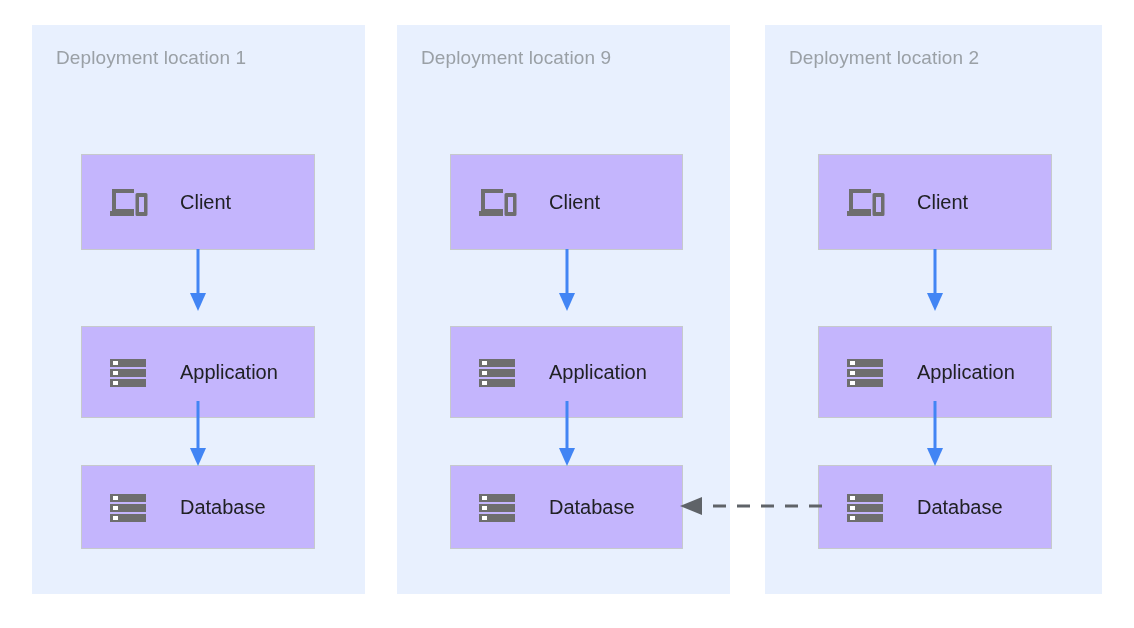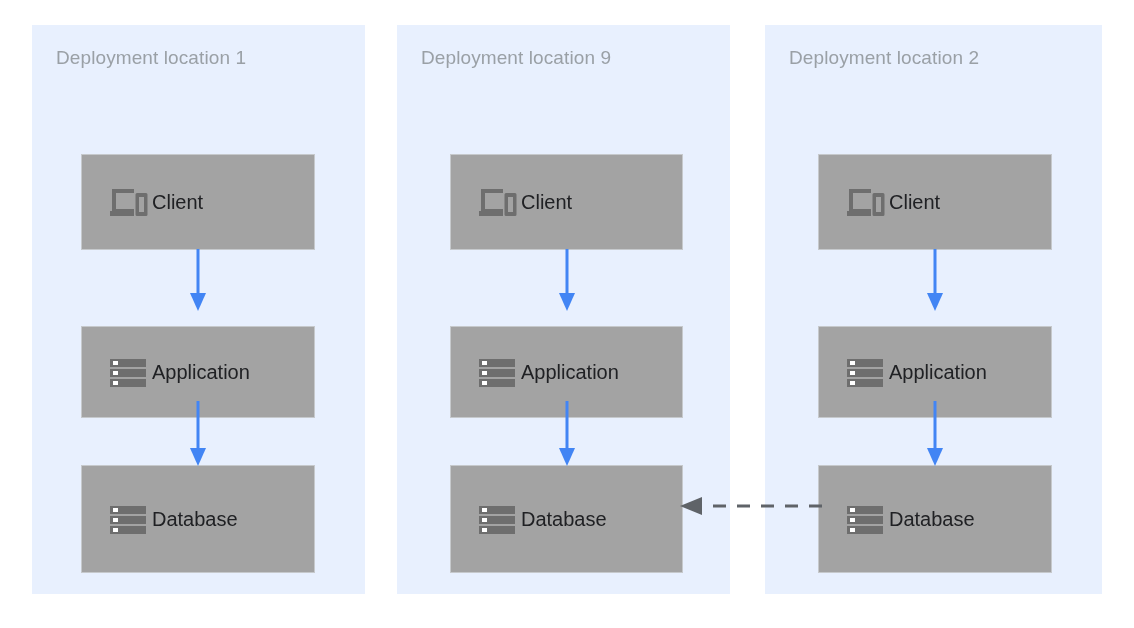--- a/index.html
+++ b/index.html
@@ -41,39 +41,39 @@
     font-size: 19px;
     line-height: 24px;
     color: #9AA0A6;
     white-space: nowrap;
     letter-spacing: 0.1px;
   }
 
   
   .node-box {
     position: absolute;
-    background: #a3a3a3;
+    background: #c4b5fd;
     border: 1px solid #C6C9CC;
     box-sizing: border-box;
     display: flex;
     align-items: center;
     padding-left: 26px;
-    gap: 4px;
+    gap: 32px;
   }
   .node-label {
     font-size: 20px;
     line-height: 24px;
     color: #202124;
     white-space: nowrap;
   }
 
   
   .row-client      { top: 154px; height: 96px; }
   .row-application { top: 326px; height: 92px; }
-  .row-database    { top: 465px; height: 108px; }
+  .row-database    { top: 465px; height: 84px; }
 
   
   .col-1 { left: 81px;  width: 234px; }
   .col-2 { left: 450px; width: 233px; }
   .col-3 { left: 818px; width: 234px; }
 
   
   .icon-wrap {
     width: 40px;
     height: 40px;

